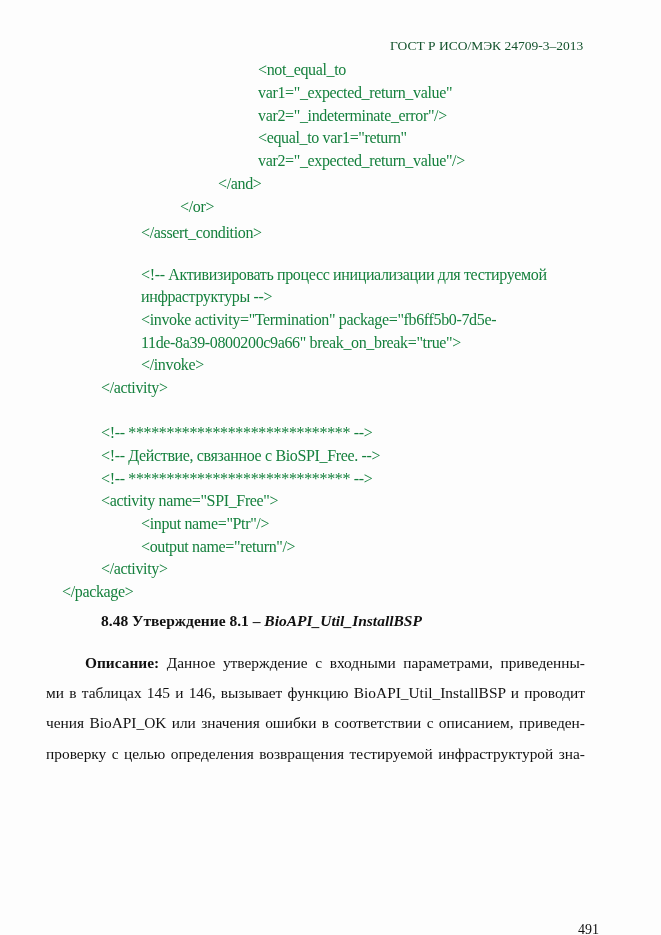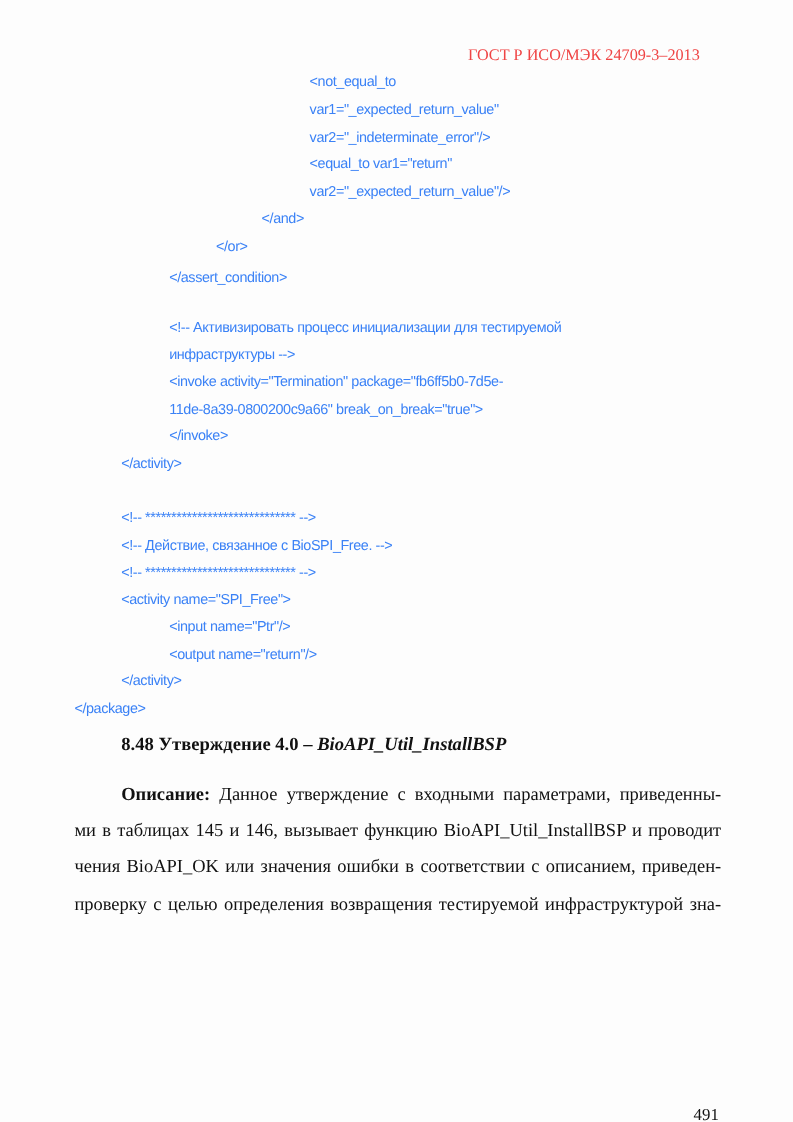--- a/index.html
+++ b/index.html
@@ -2,37 +2,37 @@
 <html><head>
 <meta charset="utf-8">
 <style>
   html, body { margin:0; padding:0; }
   body {
     width:661px; height:935px; background:#fdfdfd; position:relative; overflow:hidden;
     color:#1a1a1a;
   }
   .header {
     position:absolute; top:38px; left:390px;
-    font-family:"Liberation Serif", serif; font-size:13.5px; color:#ef4444;
+    font-family:"Liberation Serif", serif; font-size:13.5px; color:#14532d;
   }
   .code {
     position:absolute; left:0; top:0; width:661px;
   }
   .code-line {
     position:absolute; white-space:pre;
-    font-family:Liberation Sans, sans-serif; font-size:12px; color:#3b82f6;
+    font-family:Liberation Serif, serif; font-size:16px; color:#15803d;
     letter-spacing:-0.35px;
   }
   .heading {
     position:absolute; left:101px; top:612px;
     font-family:"Liberation Serif", serif; font-size:15.5px; font-weight:bold; color:#111;
   }
   .heading i { font-style:italic; }
   .para {
-    position:absolute; left:62px; top:648px; width:539px;
+    position:absolute; left:46px; top:648px; width:539px;
     font-family:"Liberation Serif", serif; font-size:15.4px; line-height:30.2px; color:#111;
   }
   .para-line { display:block; text-align:justify; text-align-last:justify; white-space:nowrap; }
   .para-line.first { text-indent:39px; }
   .para-line.last { text-align-last:left; }
   .para b { font-weight:bold; }
   .page-number {
     position:absolute; top:878px; left:578px;
     font-family:Liberation Serif, serif; font-size:14px; color:#111;margin-top:44px;
   }
@@ -61,21 +61,21 @@
   <div class="code-line" style="top:447px;left:101px">&lt;!-- Действие, связанное с BioSPI_Free. --&gt;</div>
   <div class="code-line" style="top:470px;left:101px">&lt;!-- ***************************** --&gt;</div>
   <div class="code-line" style="top:492px;left:101px">&lt;activity name="SPI_Free"&gt;</div>
   <div class="code-line" style="top:515px;left:141px">&lt;input name="Ptr"/&gt;</div>
   <div class="code-line" style="top:538px;left:141px">&lt;output name="return"/&gt;</div>
   <div class="code-line" style="top:560px;left:101px">&lt;/activity&gt;</div>
   <div class="code-line" style="top:583px;left:62px">&lt;/package&gt;</div>
 </div>
 
 <div class="heading">
-  <span>8.48 Утверждение 4.0 – </span><i>BioAPI_Util_InstallBSP</i>
+  <span>8.48 Утверждение 8.1 – </span><i>BioAPI_Util_InstallBSP</i>
 </div>
 
 <div class="para">
   <span class="para-line first"><b>Описание:</b><span> Данное утверждение с входными параметрами, приведенны-</span></span>
   <span class="para-line">ми в таблицах 145 и 146, вызывает функцию BioAPI_Util_InstallBSP и проводит</span>
   <span class="para-line">чения BioAPI_OK или значения ошибки в соответствии с описанием, приведен-</span>
   <span class="para-line">проверку с целью определения возвращения тестируемой инфраструктурой зна-</span>
 </div>
 
 <div class="page-number">491</div>

